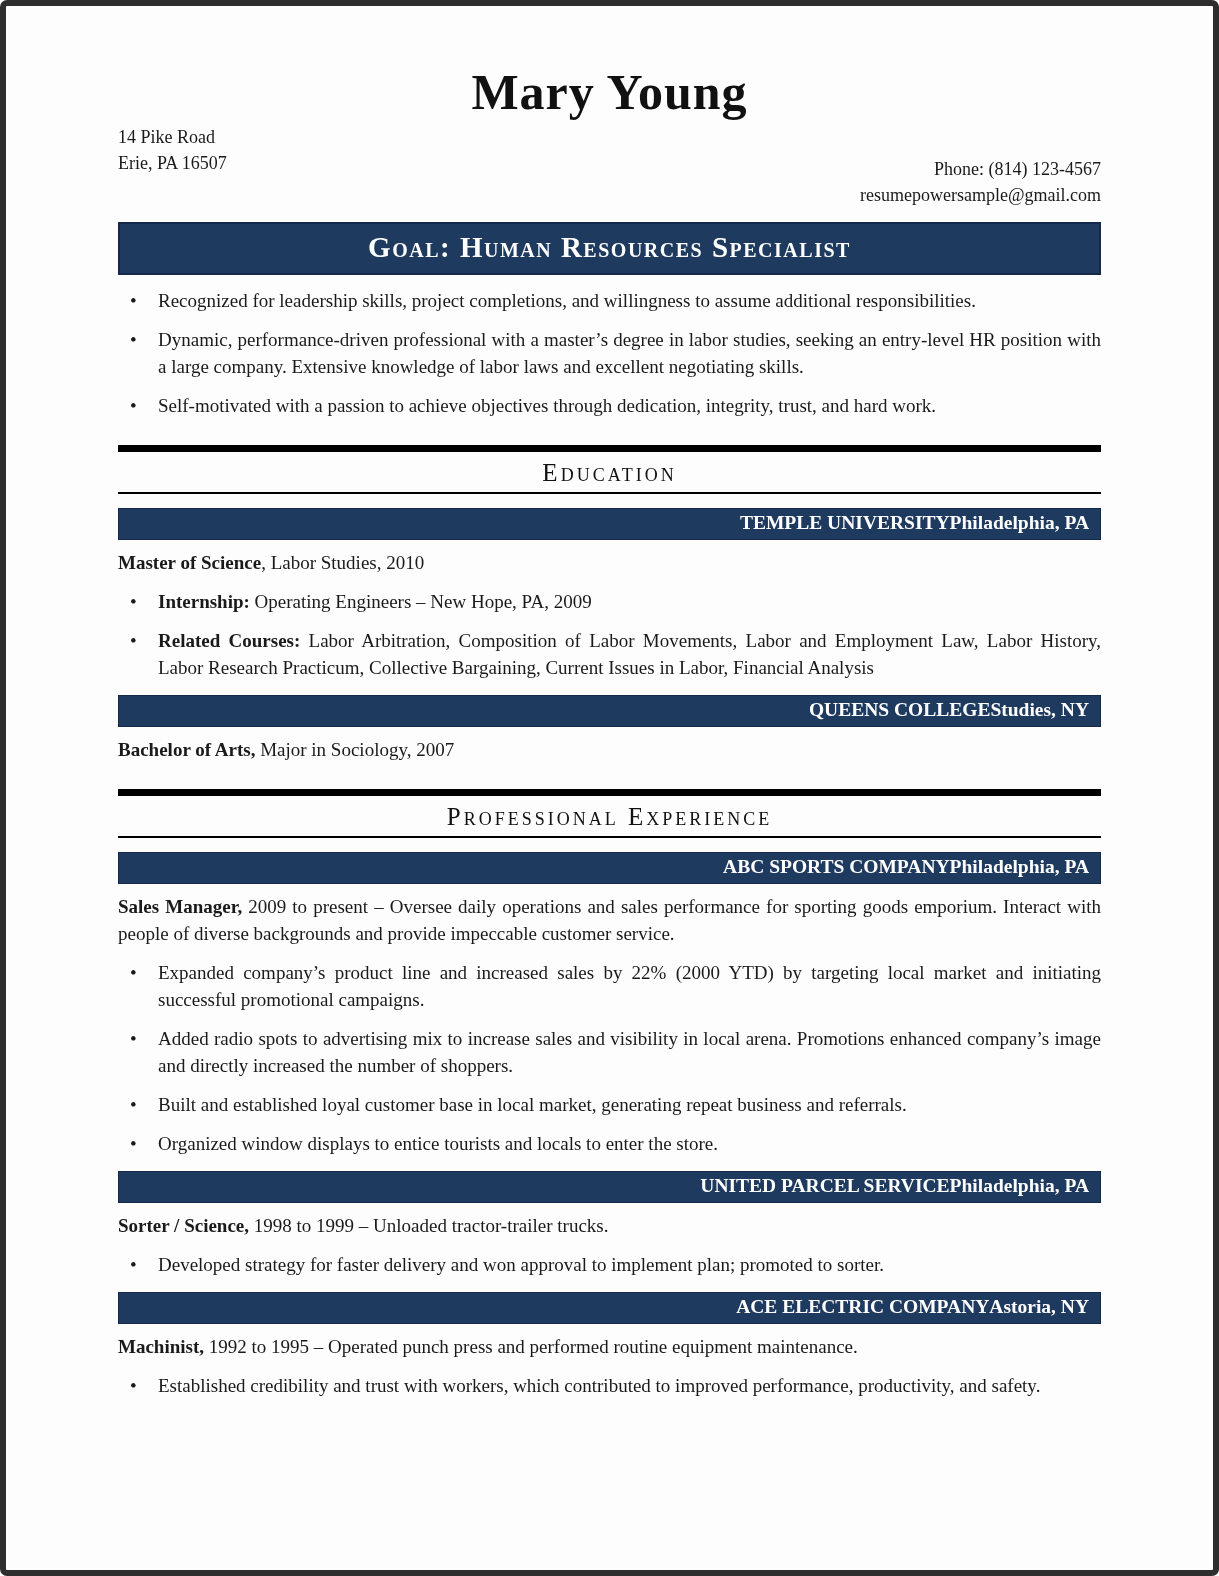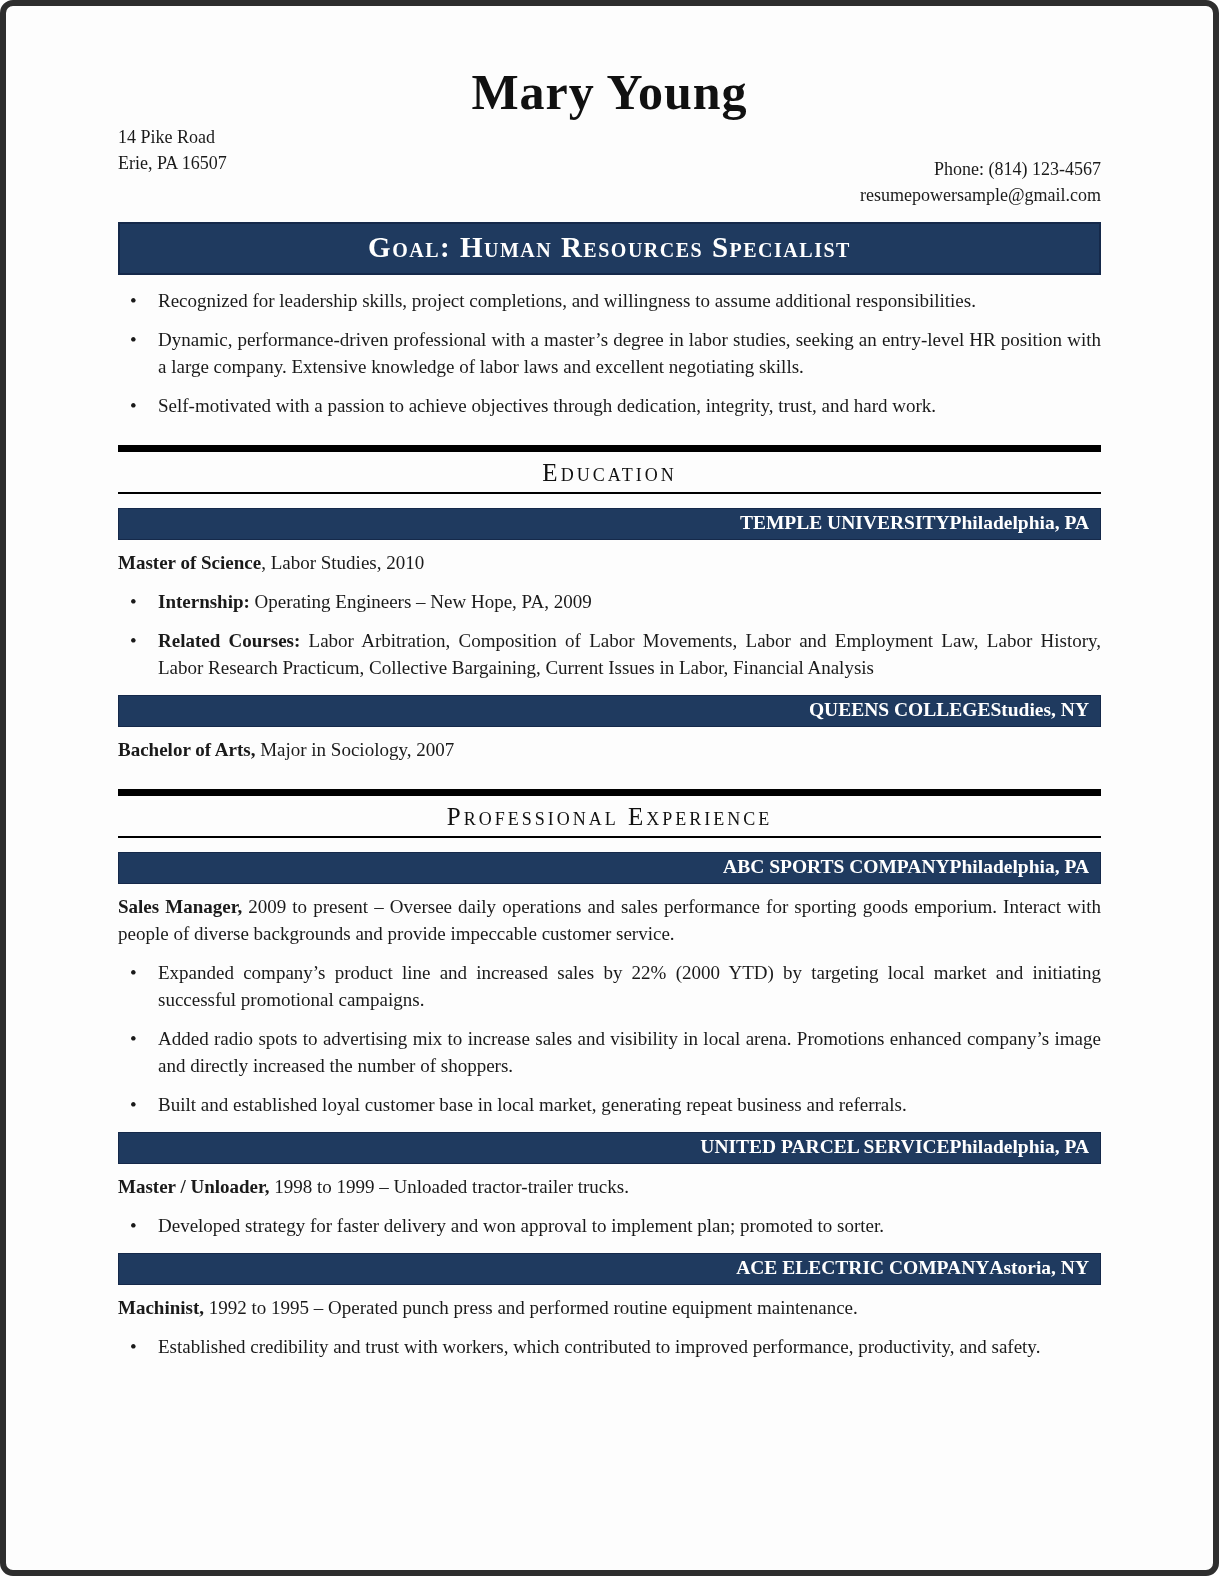--- a/index.html
+++ b/index.html
@@ -4,21 +4,21 @@
 <style>
   html, body { margin: 0; padding: 0; background: #ffffff; }
   body { width: 1219px; height: 1576px; font-family: "Liberation Serif", serif; }
 
   .page {
     box-sizing: border-box;
     width: 1219px;
     height: 1576px;
     background: #fdfdfd;
     border: 6px solid var(--page-border, #2e2e2e);
-    border-radius: 13px;
+    border-radius: 7px;
     padding: 58px 112px 0 112px;
     color: #1a1a1a;
   }
 
   .name {
     margin: 0;
     text-align: center;
     font-size: 50px;
     line-height: 56px;
     font-weight: bold;
@@ -154,27 +154,28 @@
 
     <div class="org-bar">
       <span>ABC SPORTS COMPANY</span>
       <span>Philadelphia, PA</span>
     </div>
     <p class="line"><span class="b">Sales Manager,</span><span> 2009 to present – Oversee daily operations and sales performance for sporting goods emporium. Interact with people of diverse backgrounds and provide impeccable customer service.</span></p>
     <div class="bullet-list">
       <div class="bullet">Expanded company’s product line and increased sales by 22% (2000 YTD) by targeting local market and initiating successful promotional campaigns.</div>
       <div class="bullet">Added radio spots to advertising mix to increase sales and visibility in local arena. Promotions enhanced company’s image and directly increased the number of shoppers.</div>
       <div class="bullet">Built and established loyal customer base in local market, generating repeat business and referrals.</div>
+      <div class="bullet">Organized window displays to entice tourists and locals to enter the store.</div>
     </div>
 
     <div class="org-bar">
       <span>UNITED PARCEL SERVICE</span>
       <span>Philadelphia, PA</span>
     </div>
-    <p class="line"><span class="b">Master / Unloader,</span><span> 1998 to 1999 – Unloaded tractor-trailer trucks.</span></p>
+    <p class="line"><span class="b">Sorter / Science,</span><span> 1998 to 1999 – Unloaded tractor-trailer trucks.</span></p>
     <div class="bullet-list">
       <div class="bullet">Developed strategy for faster delivery and won approval to implement plan; promoted to sorter.</div>
     </div>
 
     <div class="org-bar">
       <span>ACE ELECTRIC COMPANY</span>
       <span>Astoria, NY</span>
     </div>
     <p class="line"><span class="b">Machinist,</span><span> 1992 to 1995 – Operated punch press and performed routine equipment maintenance.</span></p>
     <div class="bullet-list">

